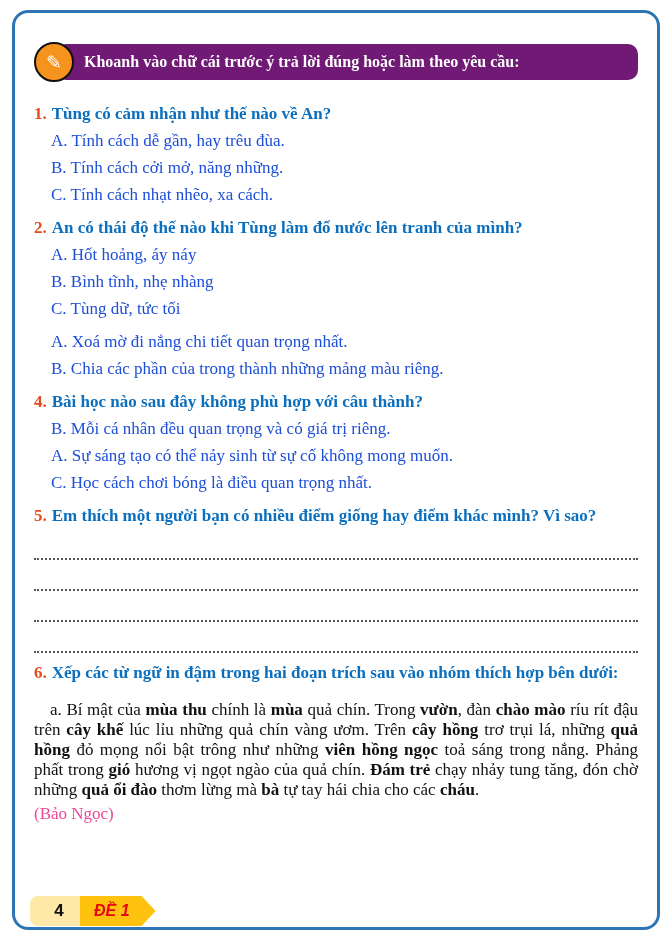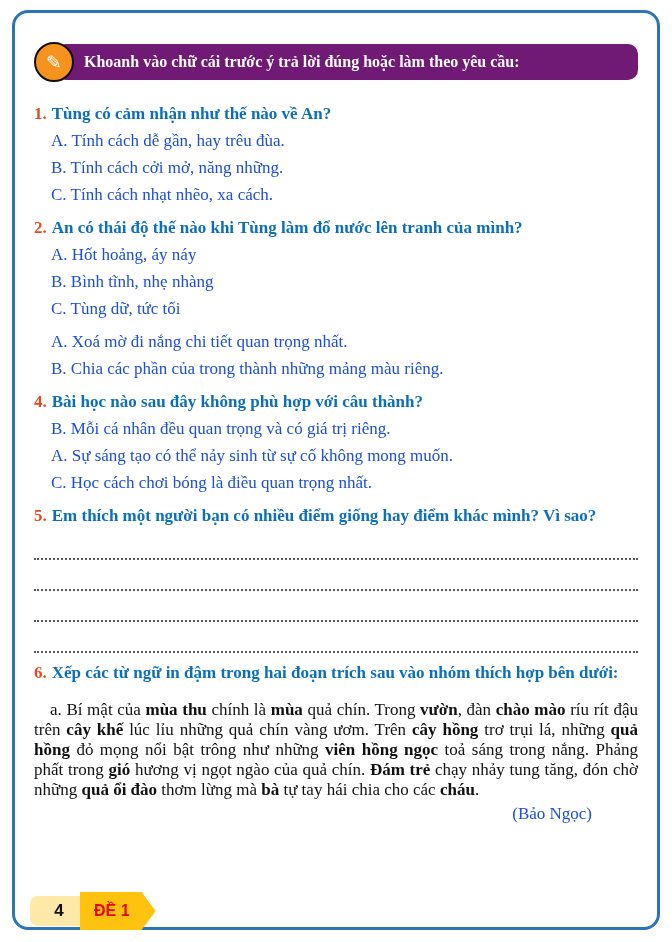--- a/index.html
+++ b/index.html
@@ -35,36 +35,36 @@
 
   
   .answer-lines{margin-bottom:4px;}
   .dotted-line{height:29px;border-bottom:2px dotted #555;}
 
   
   .passage{
     text-align:justify;line-height:20px;text-indent:16px;margin-top:14px;color:#111;
   }
   .author{
-    color:#1d4ed8;text-align:right;padding-right:46px;line-height:24px;margin-top:2px;
+    color:#ec4899;text-align:left;padding-right:46px;line-height:24px;margin-top:2px;
   }
 
   
   .footer{
     position:absolute;left:30px;bottom:16px;display:flex;align-items:center;height:30px;
     font-family:"Liberation Sans","DejaVu Sans",sans-serif;
   }
   .page-num{
     background:#ffe9a8;border-radius:8px;min-width:58px;height:30px;
     display:flex;align-items:center;justify-content:center;
     font-weight:bold;font-size:17px;color:#111;
   }
   .de-banner{
-    margin-left:-8px;background:#ffc20e;height:38px;display:flex;align-items:center;
-    padding:0 26px 0 14px;color:#e30613;font-weight:bold;font-size:16px;
+    margin-left:-8px;background:#ffc20e;height:30px;display:flex;align-items:center;
+    padding:0 26px 0 14px;color:#e30613;font-weight:bold;font-style:italic;font-size:16px;
     clip-path:polygon(0 0, calc(100% - 14px) 0, 100% 50%, calc(100% - 14px) 100%, 0 100%);
   }
 </style>
 </head>
 <body>
 
 <div class="frame"></div>
 
 <div class="content">
 

